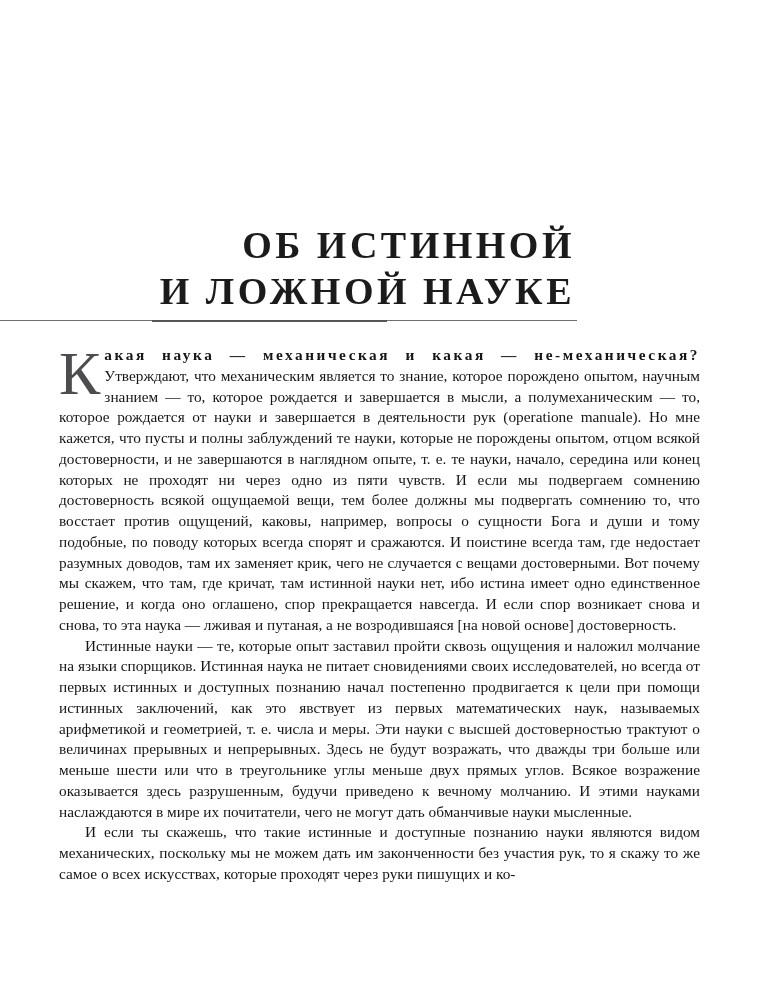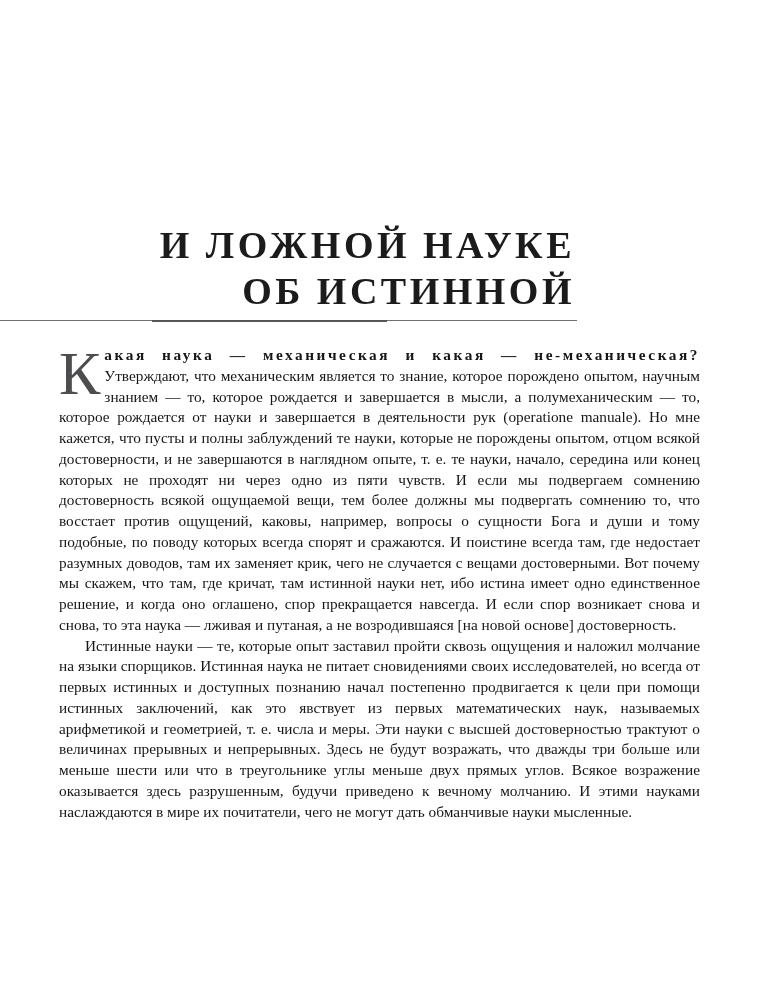--- a/index.html
+++ b/index.html
@@ -98,33 +98,36 @@
     letter-spacing: 2.55px;
     font-weight: bold;
   }
 </style>
 </head>
 <body>
 
 <div class="page">
 
   <div class="title-block">
+    <div class="title-line first">ОБ ИСТИННОЙ</div>
     <div class="title-line second">И ЛОЖНОЙ НАУКЕ</div>
-    <div class="title-line first">ОБ ИСТИННОЙ</div>
   </div>
 
   <div class="title-rule"></div>
   <div class="title-rule-overlay"></div>
 
   <div class="body-text">
 
     <p class="first-par">
       <span class="dropcap">К</span><span class="opening-spaced">акая наука — механическая и какая — не-механическая?</span><span> Утверждают, что механическим является то знание, которое порождено опытом, научным знанием — то, которое рождается и завершается в мысли, а полумеханическим — то, которое рождается от науки и завершается в деятельности рук (operatione manuale). Но мне кажется, что пусты и полны заблуждений те науки, которые не порождены опытом, отцом всякой достоверности, и не завершаются в наглядном опыте, т. е. те науки, начало, середина или конец которых не проходят ни через одно из пяти чувств. И если мы подвергаем сомнению достоверность всякой ощущаемой вещи, тем более должны мы подвергать сомнению то, что восстает против ощущений, каковы, например, вопросы о сущности Бога и души и тому подобные, по поводу которых всегда спорят и сражаются. И поистине всегда там, где недостает разумных доводов, там их заменяет крик, чего не случается с вещами достоверными. Вот почему мы скажем, что там, где кричат, там истинной науки нет, ибо истина имеет одно единственное решение, и когда оно оглашено, спор прекращается навсегда. И если спор возникает снова и снова, то эта наука — лживая и путаная, а не возродившаяся [на новой основе] достоверность.</span>
     </p>
 
     <p>
       <span>Истинные науки — те, которые опыт заставил пройти сквозь ощущения и наложил молчание на языки спорщиков. Истинная наука не питает сновидениями своих исследователей, но всегда от первых истинных и доступных познанию начал постепенно продвигается к цели при помощи истинных заключений, как это явствует из первых математических наук, называемых арифметикой и геометрией, т. е. числа и меры. Эти науки с высшей достоверностью трактуют о величинах прерывных и непрерывных. Здесь не будут возражать, что дважды три больше или меньше шести или что в треугольнике углы меньше двух прямых углов. Всякое возражение оказывается здесь разрушенным, будучи приведено к вечному молчанию. И этими науками наслаждаются в мире их почитатели, чего не могут дать обманчивые науки мысленные.</span>
     </p>
 
+    <p>
+      <span>И если ты скажешь, что такие истинные и доступные познанию науки являются видом механических, поскольку мы не можем дать им законченности без участия рук, то я скажу то же самое о всех искусствах, которые проходят через руки пишущих и ко-</span>
+    </p>
 
   </div>
 
 </div>
 
 </body></html>

